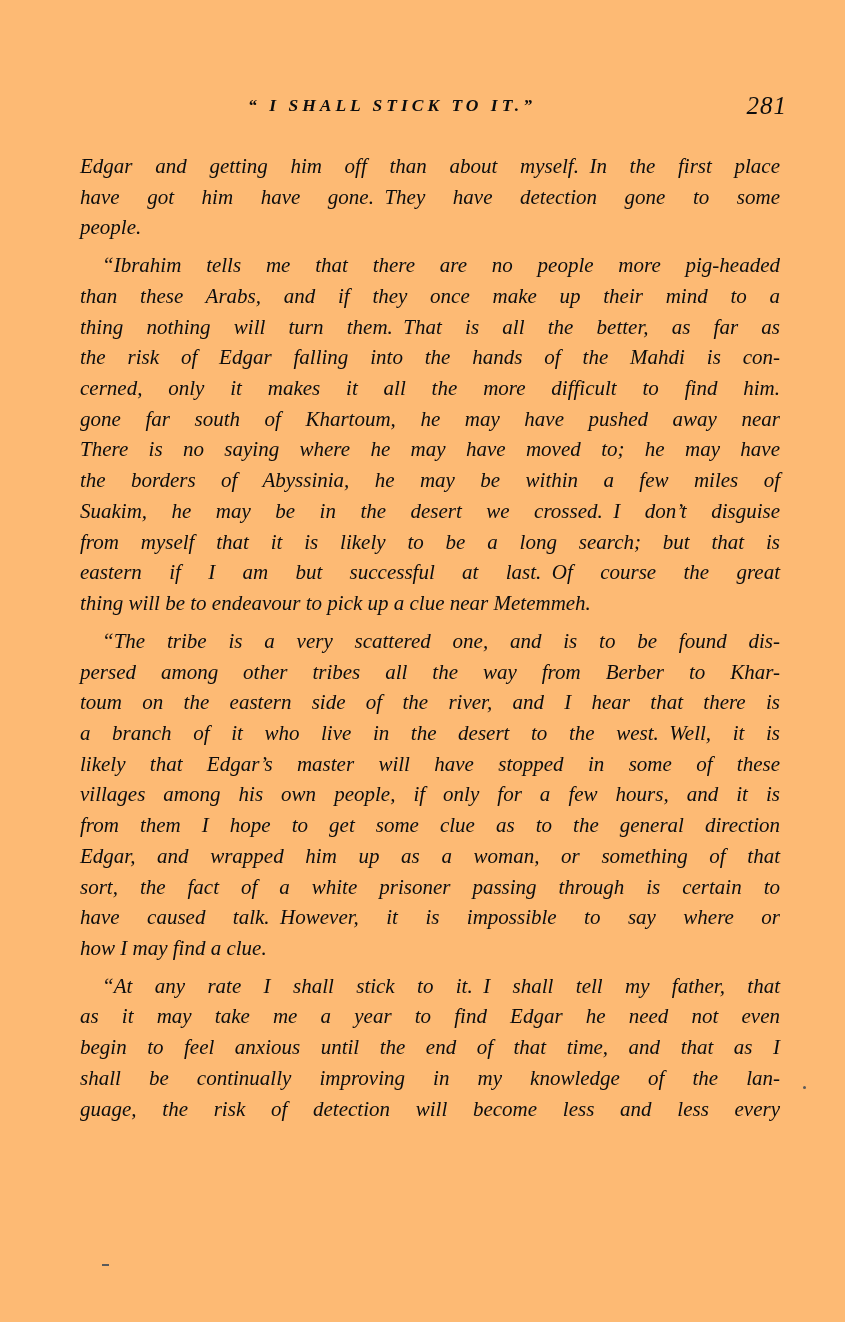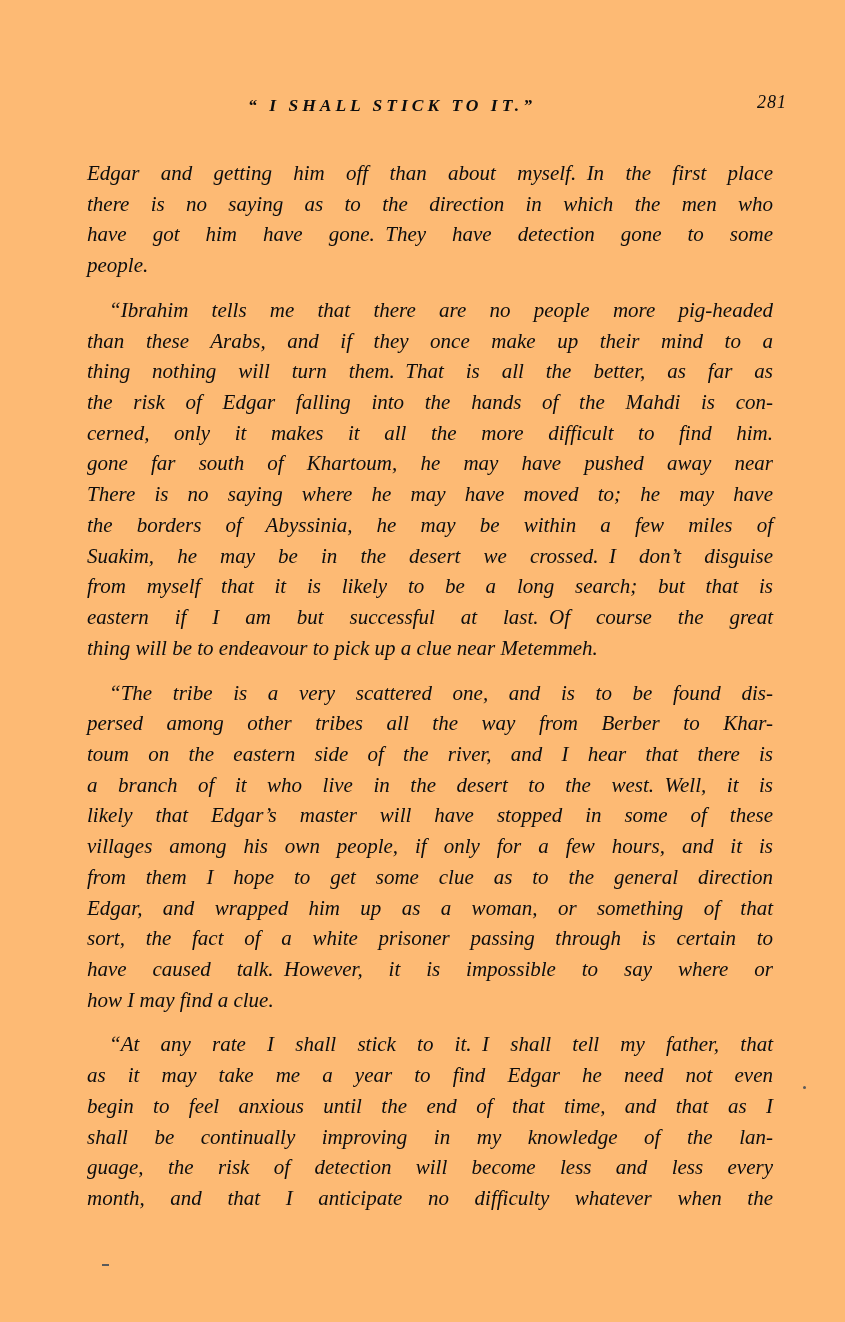--- a/index.html
+++ b/index.html
@@ -32,32 +32,32 @@
     text-align: center;
     font-size: 17.5px;
     letter-spacing: 4px;
     font-weight: bold;
     white-space: nowrap;
   }
   .page-number {
     position: absolute;
     right: 0;
     top: 0;
-    font-size: 18px;
+    font-size: 25px;
     letter-spacing: 1px;
   }
   .text-block {
     position: absolute;
     top: 144px;
     left: 73px;
     width: 714px;
     font-size: 21px;
     line-height: 30.72px;
   }
-  .paragraph { margin: 14px; padding: 0; }
+  .paragraph { margin: 7px; padding: 0; }
   .line {
     text-align: justify;
     text-align-last: justify;
   }
   .line.last {
     text-align-last: left;
   }
   .line.first-indent {
     text-indent: 22px;
   }
@@ -73,21 +73,20 @@
 
 <div class="page">
   <div class="running-header">
     <span class="running-title">“ I SHALL STICK TO IT.”</span>
     <span class="page-number">281</span>
   </div>
 
   <div class="text-block">
       <div class="paragraph">
         <div class="line">Edgar and getting him off than about myself. In the first place</div>
-        <div class="line">there is no saying as to the direction in which the men who</div>
         <div class="line">have got him have gone. They have detection gone to some</div>
         <div class="line last">people.</div>
       </div>
       <div class="paragraph">
         <div class="line first-indent">“Ibrahim tells me that there are no people more pig-headed</div>
         <div class="line">than these Arabs, and if they once make up their mind to a</div>
         <div class="line">thing nothing will turn them. That is all the better, as far as</div>
         <div class="line">the risk of Edgar falling into the hands of the Mahdi is con-</div>
         <div class="line">cerned, only it makes it all the more difficult to find him.</div>
         <div class="line">gone far south of Khartoum, he may have pushed away near</div>
@@ -110,19 +109,18 @@
         <div class="line">sort, the fact of a white prisoner passing through is certain to</div>
         <div class="line">have caused talk. However, it is impossible to say where or</div>
         <div class="line last">how I may find a clue.</div>
       </div>
       <div class="paragraph">
         <div class="line first-indent">“At any rate I shall stick to it. I shall tell my father, that</div>
         <div class="line">as it may take me a year to find Edgar he need not even</div>
         <div class="line">begin to feel anxious until the end of that time, and that as I</div>
         <div class="line">shall be continually improving in my knowledge of the lan-</div>
         <div class="line">guage, the risk of detection will become less and less every</div>
-        <div class="line">month, and that I anticipate no difficulty whatever when the</div>
       </div>
     </div>
 
   <div class="speck speck-1"></div>
   <div class="speck speck-2"></div>
 </div>
 
 </body></html>

